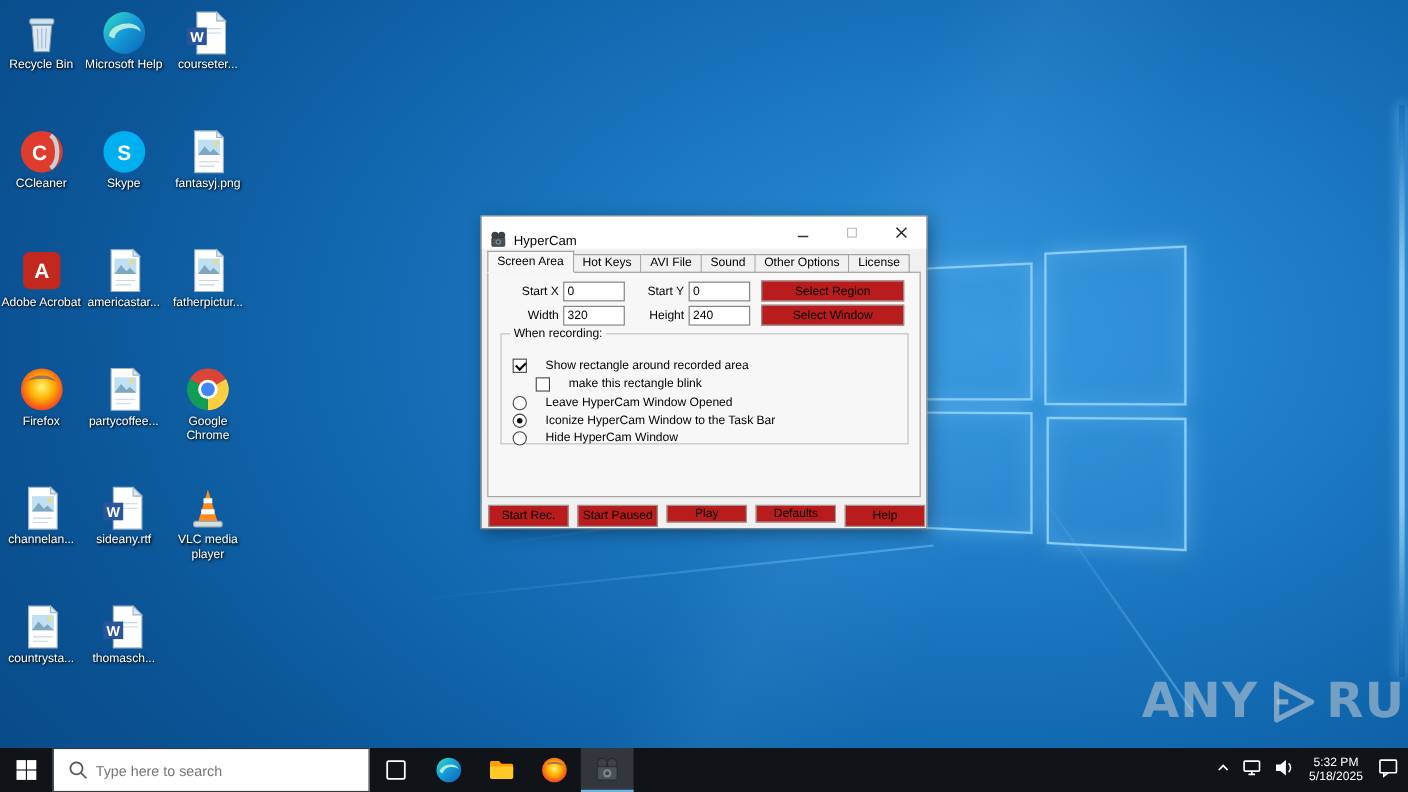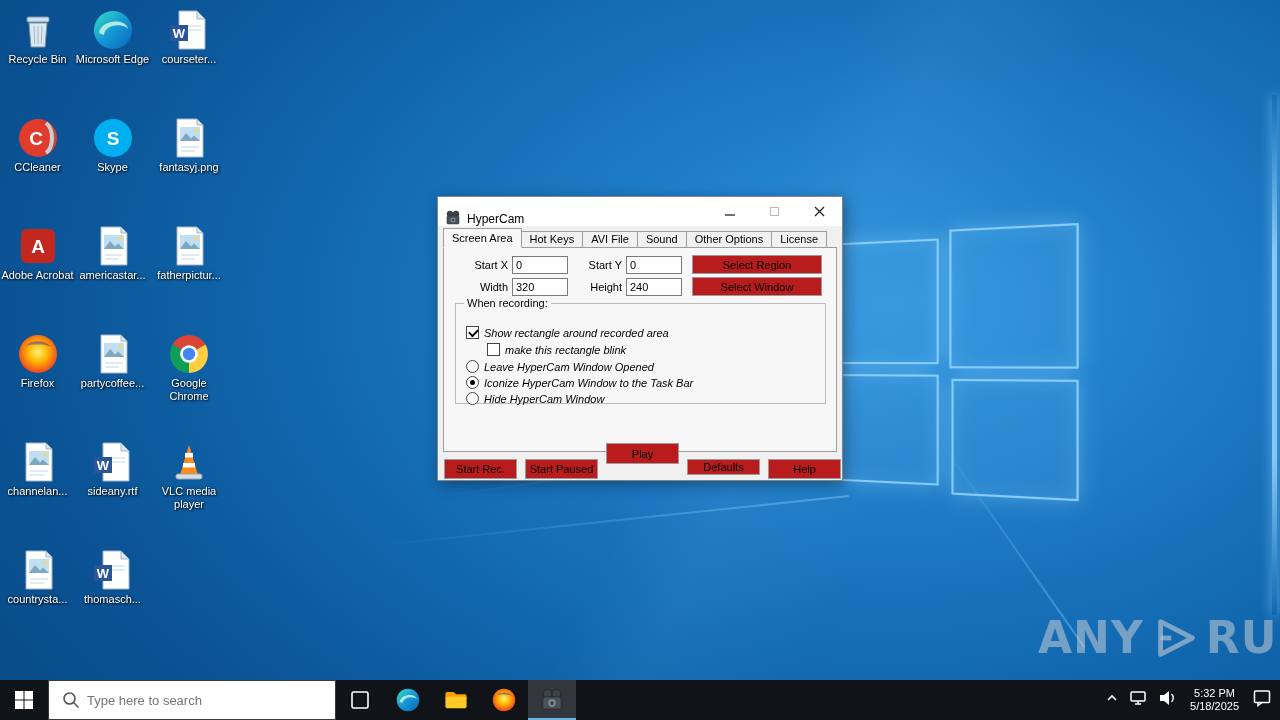--- a/index.html
+++ b/index.html
@@ -58,21 +58,21 @@
   .tab.active { height:20px; padding-top:3px; background:#f7f7f7; border-left:1px solid #9c9c9c; border-bottom:1px solid #f7f7f7; }
   .tab-page { position:absolute; left:5px; top:50px; width:394px; height:205px; border:1px solid #9c9c9c; background:#f7f7f7; z-index:1; }
   .lbl { position:absolute; height:18px; line-height:18px; text-align:right; z-index:4; }
   .txt { position:absolute; height:18px; width:56px; border:1px solid #7a7a7a; background:#fff;
     font-size:11px; padding:0 3px; z-index:4; font-family:"Liberation Sans", sans-serif; }
   .btn { position:absolute; background:#b91c1c; border:1px solid #9a9a9a; font-size:11px;
     text-align:center; z-index:4; font-family:"Liberation Sans", sans-serif; cursor:default; }
   .hc-group { position:absolute; left:17px; top:100px; width:371px; height:107px;
     border:1px solid #bdbdbd; z-index:4; }
   .hc-group legend { font-size:11px; margin-left:8px; padding:0 3px; }
-  .optrow { position:absolute; display:flex; align-items:flex-end; gap:5px; height:14px; white-space:nowrap;font-style:italic; }
+  .optrow { position:absolute; display:flex; align-items:center; gap:17px; height:14px; white-space:nowrap; }
   .cb { width:13px; height:13px; border:1px solid #444; background:#fff; position:relative; flex:0 0 auto; }
   .cb.checked::after { content:""; position:absolute; left:2px; top:2px; width:7px; height:4px;
     border-left:2px solid #000; border-bottom:2px solid #000; transform:rotate(-45deg); }
   .rb { width:13px; height:13px; border:1px solid #444; border-radius:50%; background:#fff; position:relative; flex:0 0 auto; }
   .rb.checked::after { content:""; position:absolute; left:3px; top:3px; width:5px; height:5px; border-radius:50%; background:#000; }
 
   
   .taskbar { position:absolute; left:0; top:680px; width:1280px; height:40px; background:#101418;
     display:flex; align-items:stretch; z-index:20; }
   .tb-btn { width:48px; display:flex; align-items:center; justify-content:center; }
@@ -217,21 +217,21 @@
     <div class="dcell">
       <svg class="dicon">
           <use href="#sym-recycle"></use>
         </svg>
       <div class="dlabel">Recycle Bin</div>
     </div>
     <div class="dcell">
       <svg class="dicon">
           <use href="#sym-edge"></use>
         </svg>
-      <div class="dlabel">Microsoft Edge</div>
+      <div class="dlabel">Microsoft Help</div>
     </div>
     <div class="dcell">
       <svg class="dicon">
           <use href="#sym-word"></use>
         </svg>
       <div class="dlabel">courseter...</div>
     </div>
     <div class="dcell">
       <svg class="dicon">
           <use href="#sym-ccleaner"></use>
@@ -391,21 +391,21 @@
       </div>
       <div class="optrow" style="left:10px;top:82px">
         <span class="rb"></span>
         <span>Hide HyperCam Window</span>
       </div>
     </fieldset>
 
 
     <button class="btn" style="left:6px;top:262px;width:73px;height:20px">Start Rec.</button>
     <button class="btn" style="left:87px;top:262px;width:73px;height:20px">Start Paused</button>
-    <button class="btn" style="left:168px;top:246px;width:73px;height:21px">Play</button>
+    <button class="btn" style="left:168px;top:262px;width:73px;height:16px">Play</button>
     <button class="btn" style="left:249px;top:262px;width:73px;height:16px">Defaults</button>
     <button class="btn" style="left:330px;top:262px;width:73px;height:20px">Help</button>
   </div>
 </div>
 
 <div class="taskbar">
   <div class="tb-btn">
     <svg width="20" height="20">
         <use href="#sym-start"></use>
       </svg>

